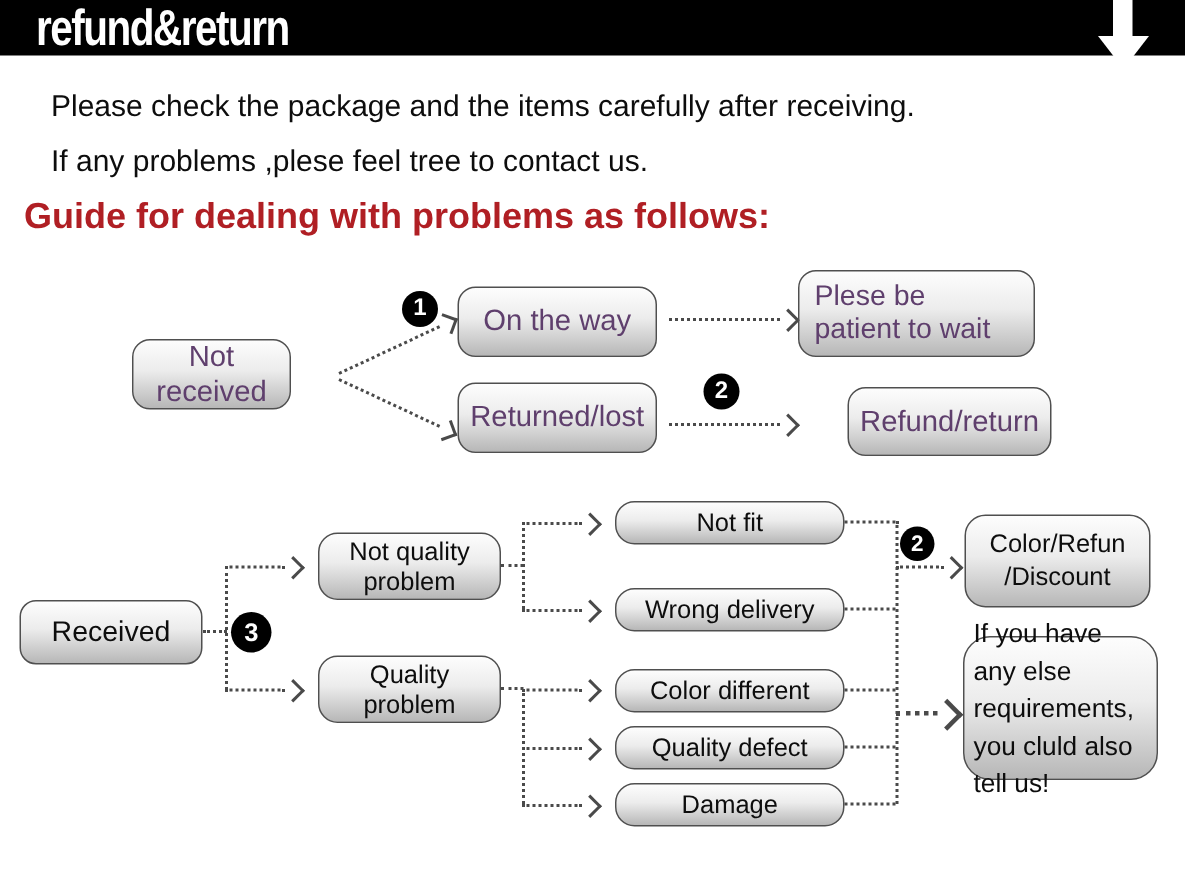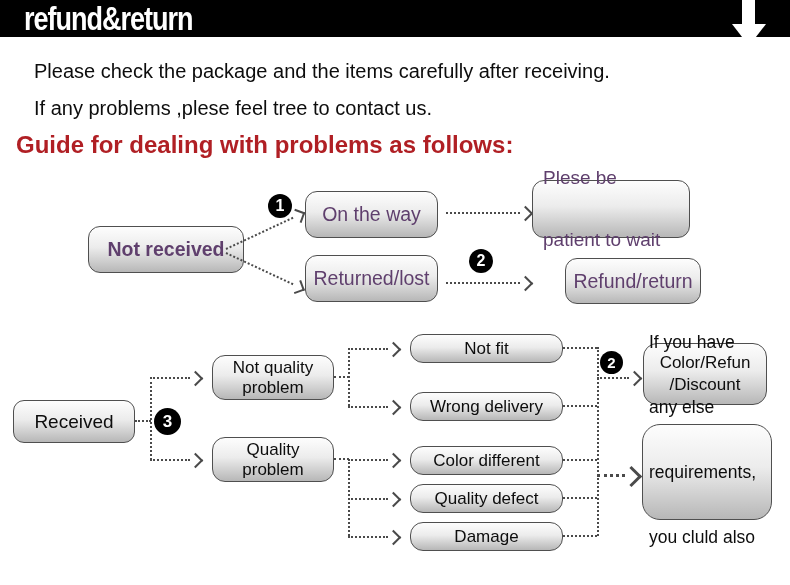--- a/index.html
+++ b/index.html
@@ -21,21 +21,21 @@
   .guide{position:absolute;left:16px;top:131px;font-size:24px;font-weight:bold;color:#b01f24;}
 
   
   .fbox{position:absolute;box-sizing:border-box;border:1.6px solid #4f4f4f;
         background:linear-gradient(180deg,#fdfdfd 0%,#ececec 45%,#b7b7b7 100%);
         display:flex;flex-direction:column;align-items:center;justify-content:center;
         text-align:center;line-height:1.15;}
   .purple{color:#5f3f6d;}
   .f1{font-size:19.5px;border-radius:12px;}
   .f2s{font-size:17px;border-radius:13px;color:#0d0d0d;}
-  .leftal{align-items:flex-start;text-align:left;gap:40px;}
+  .leftal{align-items:flex-start;text-align:left;}
 
   
   .badge{position:absolute;background:#000;color:#fff;border-radius:50%;
          display:flex;align-items:center;justify-content:center;font-weight:bold;}
 
   
   .hline{position:absolute;height:0;border-top:2px dotted #4a4a4a;}
   .vline{position:absolute;width:0;border-left:2px dotted #4a4a4a;}
   .arrow{position:absolute;height:0;border-top:2px dotted #4a4a4a;}
   .arrow::after{content:"";position:absolute;right:-11px;top:-6px;width:9px;height:9px;
@@ -54,21 +54,21 @@
     <div class="hdr-title">refund&amp;return</div>
   </div>
   <div class="dl-shaft"></div>
   <div class="dl-head"></div>
 
   <div class="intro" style="top:60px;">Please check the package and the items carefully after receiving.</div>
   <div class="intro" style="top:97px;">If any problems ,plese feel tree to contact us.</div>
 
   <div class="guide">Guide for dealing with problems as follows:</div>
 
-  <div class="fbox f1 purple" style="left:88px;top:226px;width:156px;height:47px;font-weight:bold;">
+  <div class="fbox f1 purple" style="left:88px;top:226px;width:106px;height:47px;">
     <div>Not received</div>
   </div>
 
   <div class="arrow rot" style="left:226px;top:248px;width:74px;transform:rotate(-25deg);"></div>
   <div class="arrow rot" style="left:226px;top:252px;width:74px;transform:rotate(25deg);"></div>
 
   <div class="badge" style="left:268px;top:194px;width:24px;height:24px;font-size:16px;">1</div>
 
   <div class="fbox f1 purple" style="left:305px;top:191px;width:133px;height:47px;">
     <div>On the way</div>

